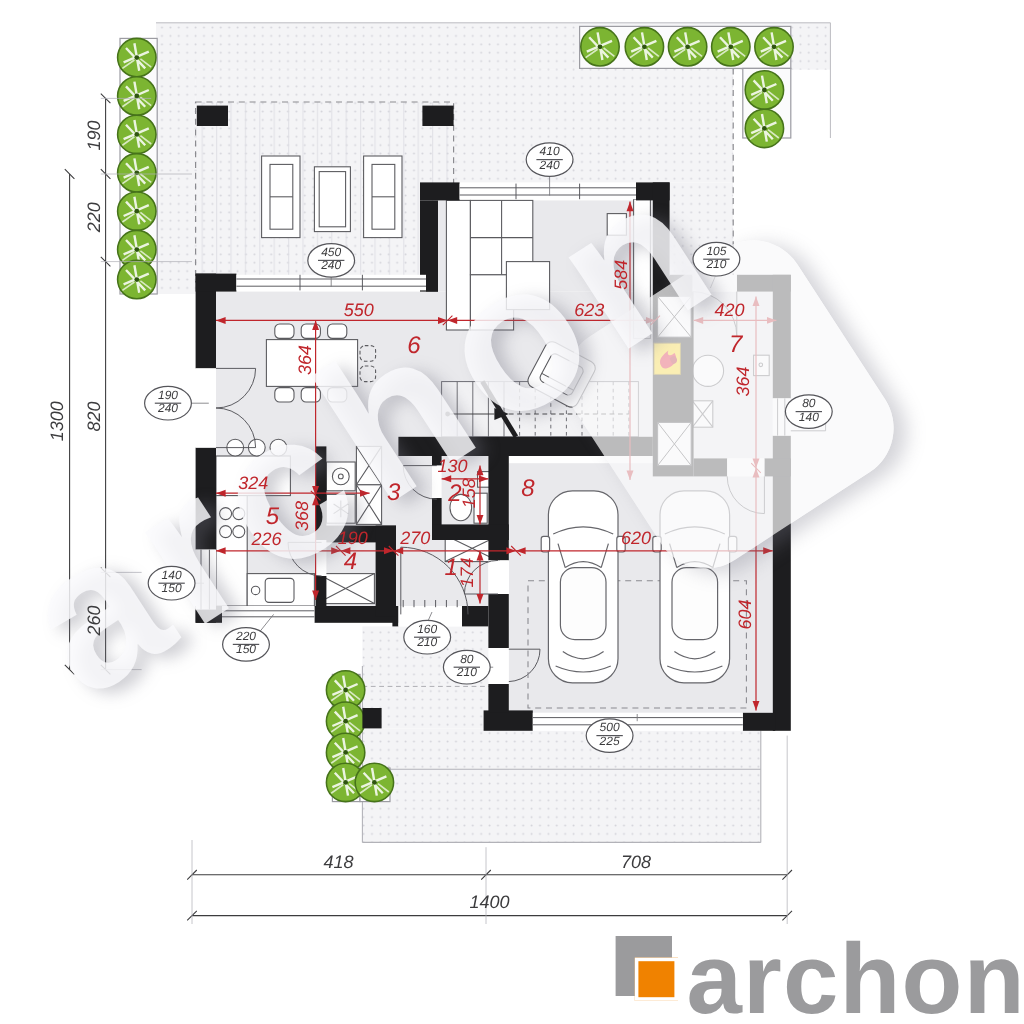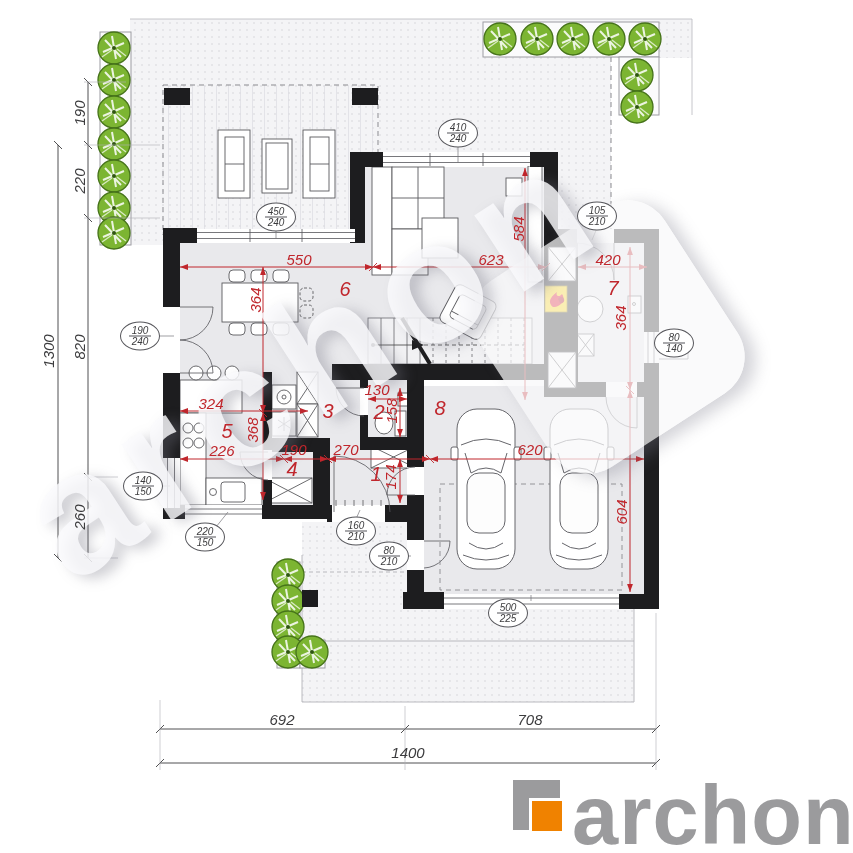--- a/index.html
+++ b/index.html
@@ -465,21 +465,21 @@
   <span class="t room" style="left:227px;top:431px">5</span>
   <span class="t room" style="left:345px;top:289px">6</span>
   <span class="t room" style="left:613px;top:288px">7</span>
   <span class="t room" style="left:440px;top:408px">8</span>
 
   <span class="t bd rot" style="left:79px;top:113px">190</span>
   <span class="t bd rot" style="left:79px;top:181px">220</span>
   <span class="t bd rot" style="left:79px;top:347px">820</span>
   <span class="t bd rot" style="left:79px;top:517px">260</span>
   <span class="t bd rot" style="left:48px;top:351px">1300</span>
-  <span class="t bd" style="left:282px;top:719px">692</span>
+  <span class="t bd" style="left:282px;top:719px">418</span>
   <span class="t bd" style="left:530px;top:719px">708</span>
   <span class="t bd" style="left:408px;top:752px">1400</span>
 
   <div class="bubble" style="left:458px;top:133px">
     <span>410</span>
         <span class="b2">240</span>
   </div>
   <div class="bubble" style="left:276px;top:217px">
     <span>450</span>
         <span class="b2">240</span>

